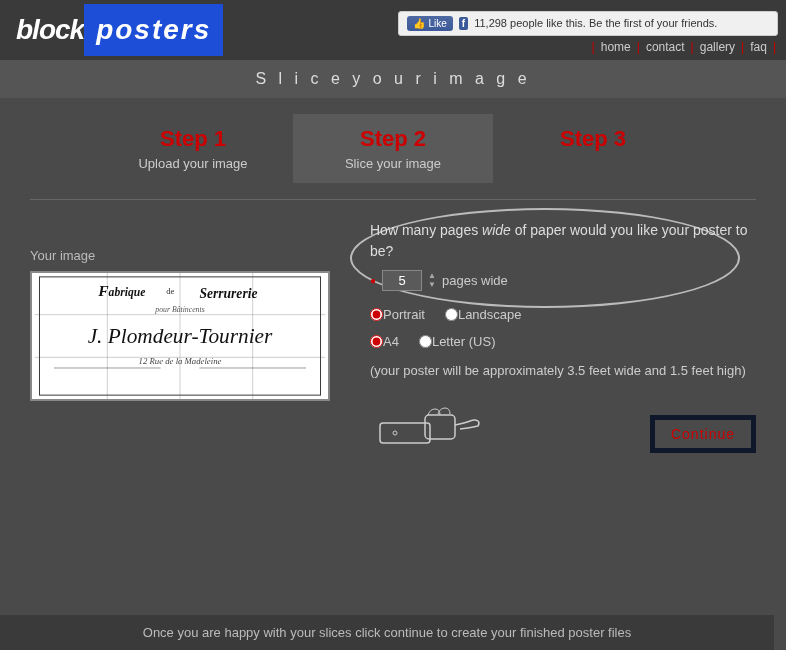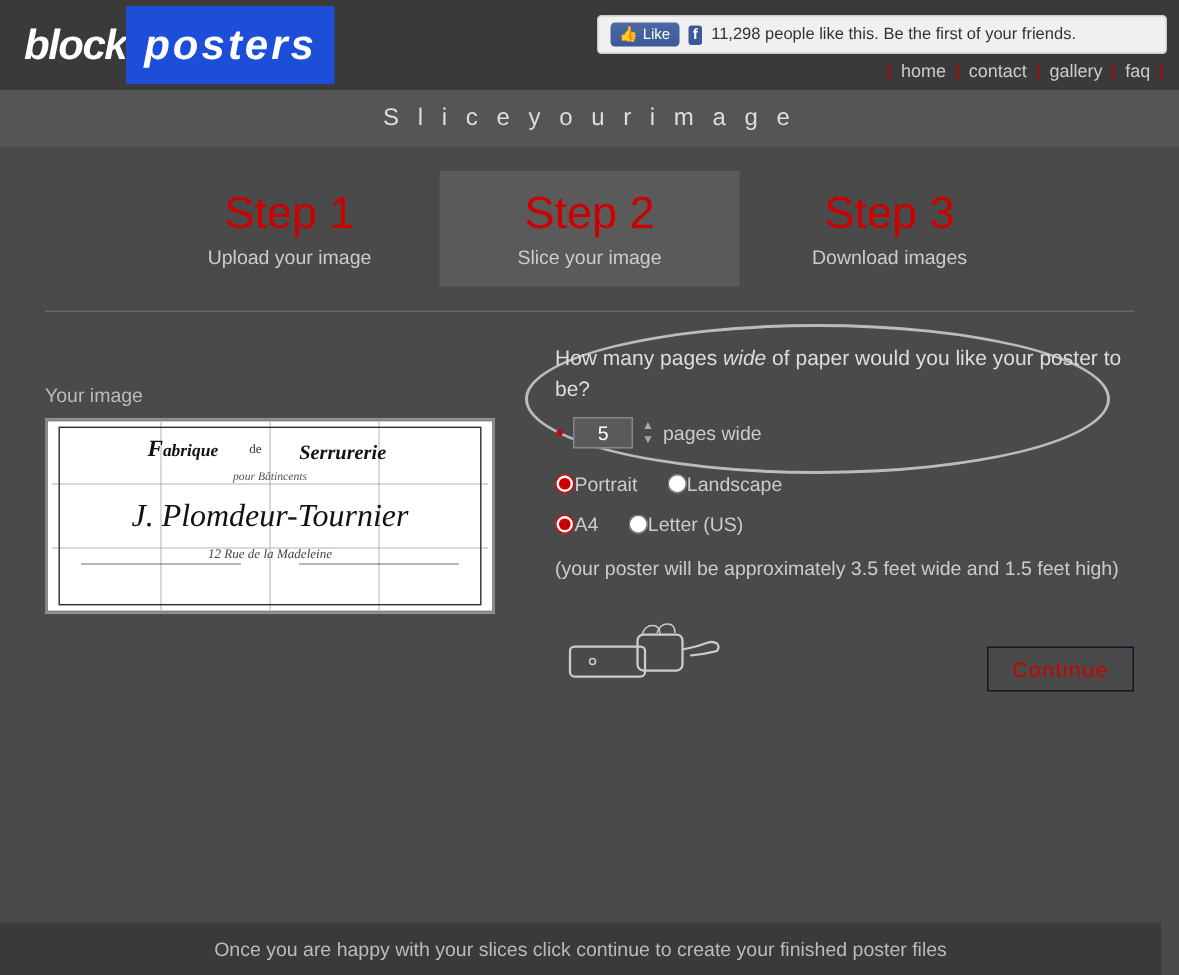--- a/index.html
+++ b/index.html
@@ -124,22 +124,22 @@
       flex: 1;
       text-align: center;
       padding: 12px 16px;
       max-width: 200px;
     }
     .step-active {
       background-color: #5a5a5a;
       border-radius: 0;
     }
     .step-number {
-      font-size: 30px;
-      font-weight: normal;
+      font-size: 22px;
+      font-weight: bold;
       color: #cc0000;
       margin-bottom: 4px;
     }
     .step-label {
       font-size: 13px;
       color: #ccc;
     }
 
     
     #divider {
@@ -277,21 +277,21 @@
     #hand-icon {
       width: 120px;
       height: 60px;
       display: flex;
       align-items: center;
       justify-content: center;
     }
 
     #continue-button {
       background-color: #4a4a4a;
-      border: 1px solid #0f172a;
+      border: 5px solid #0f172a;
       color: #cc0000;
       font-size: 14px;
       padding: 6px 16px;
       cursor: pointer;
       letter-spacing: 1px;
     }
 
     
     #footer {
       position: absolute;
@@ -355,21 +355,20 @@
   <div class="step">
     <div class="step-number">Step 1</div>
     <div class="step-label">Upload your image</div>
   </div>
   <div class="step step-active">
     <div class="step-number">Step 2</div>
     <div class="step-label">Slice your image</div>
   </div>
   <div class="step">
     <div class="step-number">Step 3</div>
-    <div class="step-label">Download images</div>
   </div>
 </div>
 
 <hr id="divider">
 
 <div id="main-content">
 
   <div id="image-panel">
     <div id="your-image-label">Your image</div>
     <div id="image-container">

